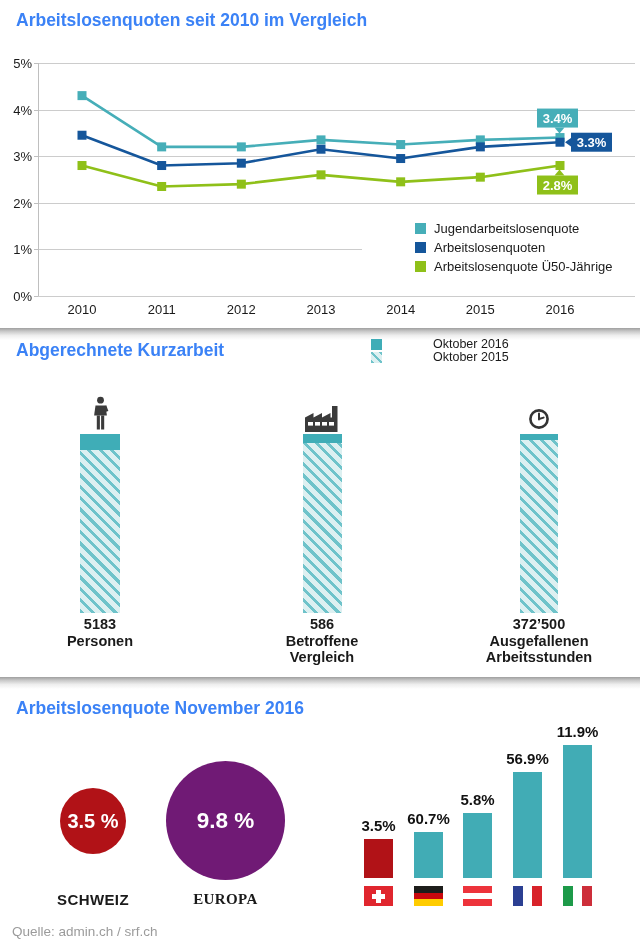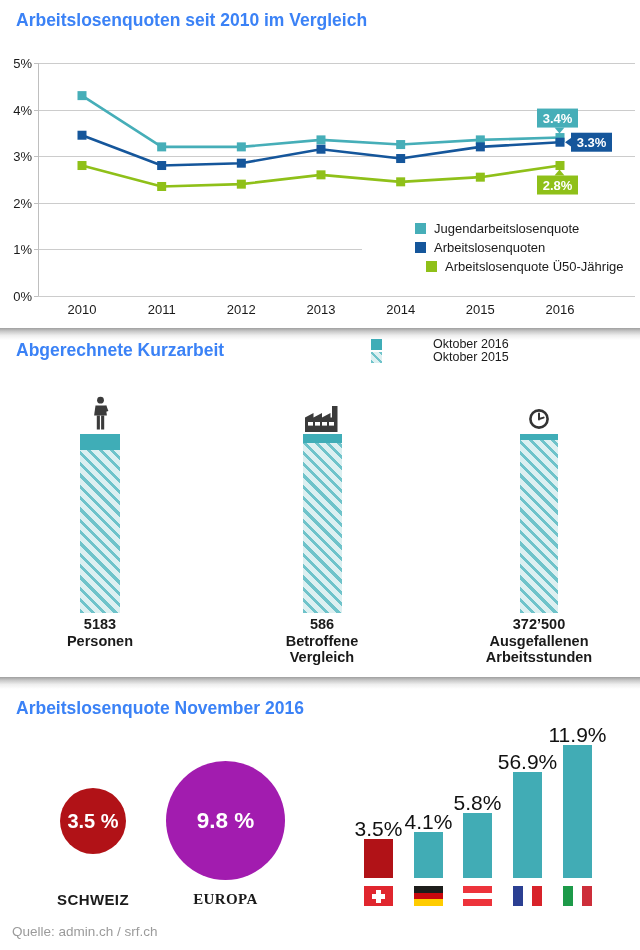--- a/index.html
+++ b/index.html
@@ -21,21 +21,21 @@
   .kbar{position:absolute;top:434px;height:179px;display:flex;flex-direction:column;}
   .kbar .cap{width:100%;flex:none;}
   .kbar .hatch{flex:1;background:repeating-linear-gradient(45deg,#6fc3ca 0 3px,#ddf0f1 3px 8px);}
   .klabel{position:absolute;top:616px;text-align:center;font-size:14.5px;font-weight:700;
           color:#1a1a1a;line-height:16.5px;white-space:nowrap;}
   .circle{position:absolute;border-radius:50%;display:flex;align-items:center;justify-content:center;
           color:#fff;font-weight:700;}
   .circle-label{position:absolute;top:891px;width:120px;text-align:center;font-size:15px;
                 font-weight:700;color:#1a1a1a;letter-spacing:.4px;}
   .nbar{position:absolute;}
-  .nval{position:absolute;width:70px;text-align:center;font-size:21px;font-weight:400;color:#111;}
+  .nval{position:absolute;width:70px;text-align:center;font-size:15px;font-weight:700;color:#111;}
   .flag{position:absolute;top:886px;width:29px;height:20px;display:flex;overflow:hidden;}
   .flag .stripe{flex:1;}
   .footer{position:absolute;left:12px;top:924px;font-size:13.5px;color:#9b9b9b;}
 </style>
 </head>
 <body>
 
 <div class="stage">
   <h1 class="h" style="left:16px;top:10px;">Arbeitslosenquoten seit 2010 im Vergleich</h1>
 
@@ -108,21 +108,21 @@
     </svg>
   <div id="trend-legend">
       <div class="legend-row" style="left: 415px; top: 222px;">
         <div class="legend-swatch" style="background: rgb(70, 174, 184);"></div>
         <div class="legend-label">Jugendarbeitslosenquote</div>
       </div>
       <div class="legend-row" style="left: 415px; top: 241px;">
         <div class="legend-swatch" style="background: rgb(21, 86, 155);"></div>
         <div class="legend-label">Arbeitslosenquoten</div>
       </div>
-      <div class="legend-row" style="left: 426px; top: 260px;">
+      <div class="legend-row" style="left: 415px; top: 260px;">
         <div class="legend-swatch" style="background: rgb(143, 192, 25);"></div>
         <div class="legend-label">Arbeitslosenquote Ü50-Jährige</div>
       </div>
     </div>
 
   <div class="divider" style="top:328px;"></div>
 
   <h2 class="h" style="left:16px;top:340px;">Abgerechnete Kurzarbeit</h2>
   <div id="kurz-legend">
       <div class="legend-row" style="left: 371px; top: 338px;">
@@ -186,32 +186,32 @@
         <div>Arbeitsstunden</div>
       </div>
     </div>
 
   <div class="divider" style="top:677px;"></div>
 
   <h2 class="h" style="left:16px;top:698px;">Arbeitslosenquote November 2016</h2>
   <div id="nov-circles">
       <div class="circle" style="left: 60px; top: 788px; width: 66px; height: 66px; background: rgb(177, 18, 23); font-size: 20px;">3.5 %</div>
       <div class="circle-label" style="left: 33px;">SCHWEIZ</div>
-      <div class="circle" style="left: 166px; top: 761px; width: 119px; height: 119px; background: #a21caf; font-size: 22.5px;">9.8 %</div>
+      <div class="circle" style="left: 166px; top: 761px; width: 119px; height: 119px; background: #701a75; font-size: 22.5px;">9.8 %</div>
       <div class="circle-label" style="left: 165.5px; font-family: Liberation Serif, serif;">EUROPA</div>
     </div>
   <div id="nov-bars">
       <div class="nbar" style="left: 364px; top: 839px; width: 29px; height: 39px; background: rgb(177, 18, 23);"></div>
       <div class="nval" style="left: 343.5px; top: 817px;">3.5%</div>
       <div class="flag" style="left: 364px; background: rgb(224, 38, 46); position: absolute;">
         <div style="position: absolute; left: 12px; top: 3.5px; width: 5px; height: 13px; background: rgb(255, 255, 255);"></div>
         <div style="position: absolute; left: 8px; top: 7.5px; width: 13px; height: 5px; background: rgb(255, 255, 255);"></div>
       </div>
       <div class="nbar" style="left: 414px; top: 832px; width: 29px; height: 46px; background: rgb(65, 172, 181);"></div>
-      <div class="nval" style="left: 393.5px; top: 810px;">4.1%</div>
+      <div class="nval" style="left: 393.5px; top: 810px;">60.7%</div>
       <div class="flag" style="left: 414px; flex-direction: column;">
         <div class="stripe" style="background: rgb(29, 29, 27);"></div>
         <div class="stripe" style="background: rgb(201, 8, 14);"></div>
         <div class="stripe" style="background: rgb(255, 204, 0);"></div>
       </div>
       <div class="nbar" style="left: 463px; top: 813px; width: 29px; height: 65px; background: rgb(65, 172, 181);"></div>
       <div class="nval" style="left: 442.5px; top: 791px;">5.8%</div>
       <div class="flag" style="left: 463px; flex-direction: column;">
         <div class="stripe" style="background: rgb(237, 51, 59);"></div>
         <div class="stripe" style="background: rgb(255, 255, 255);"></div>

